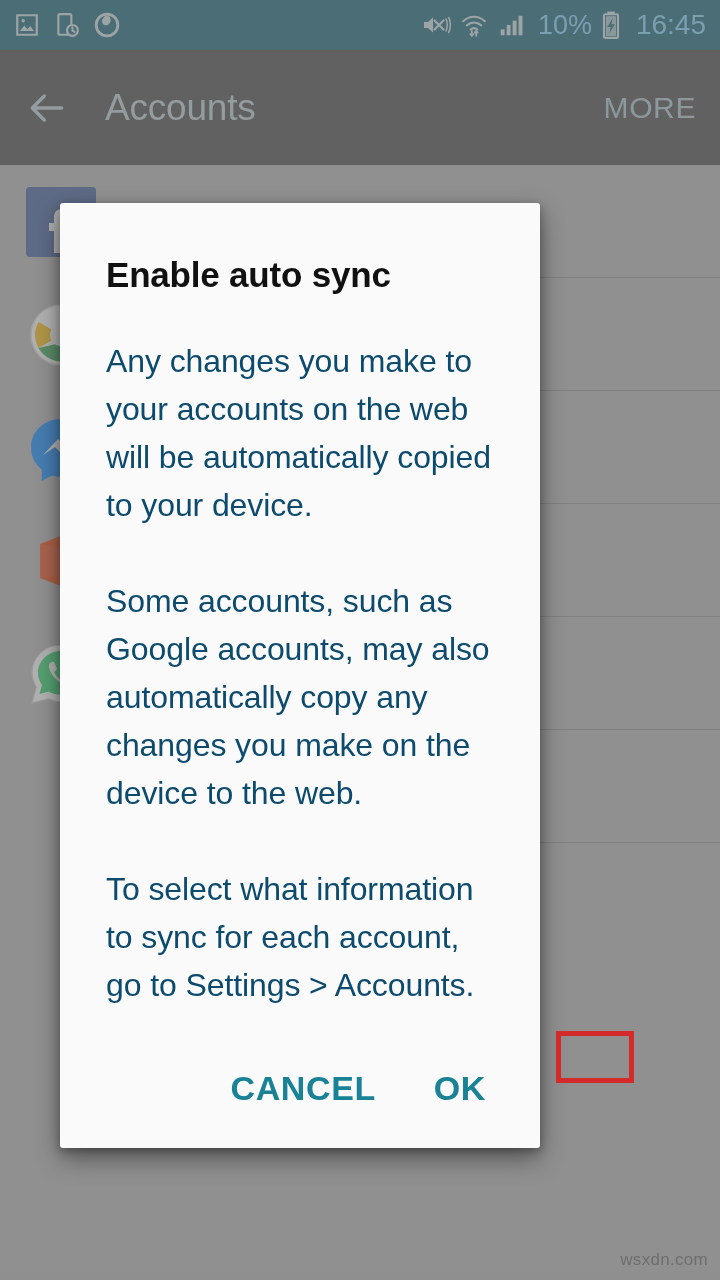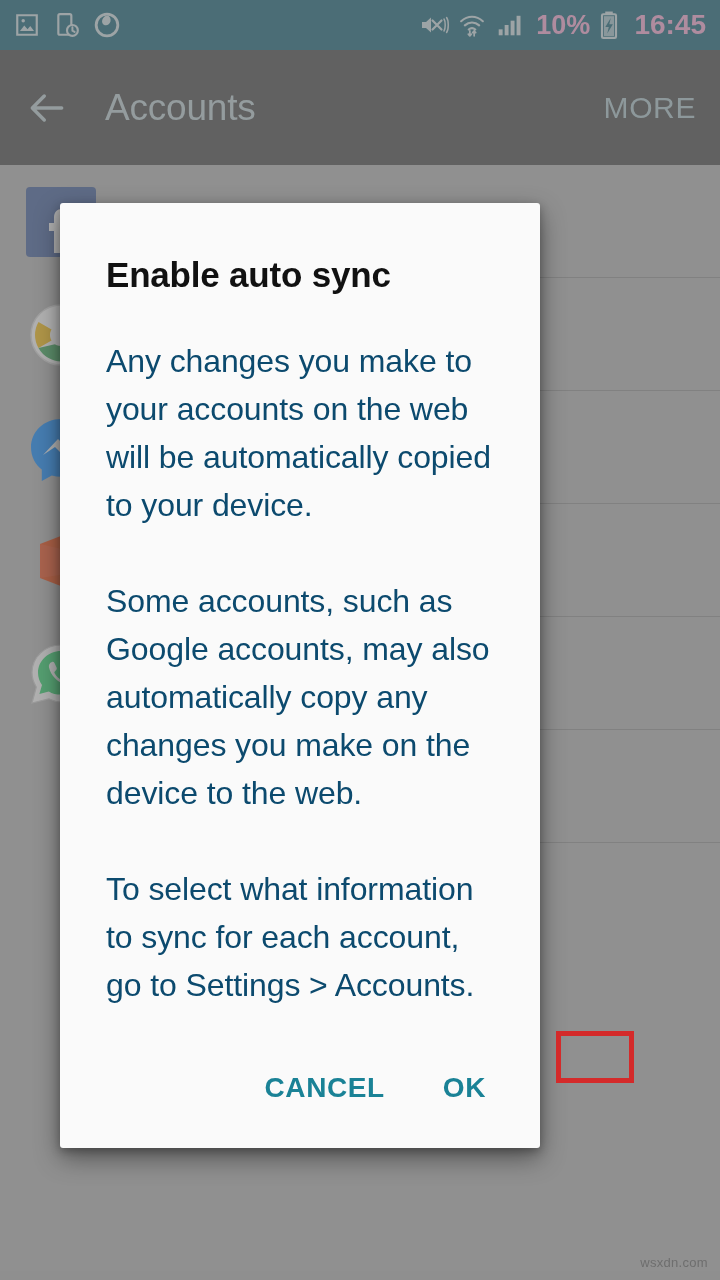--- a/index.html
+++ b/index.html
@@ -39,25 +39,24 @@
     display: flex;
     align-items: center;
   }
   .sb-left { gap: 14px; }
   .sb-right { gap: 9px; }
   .sb-icon {
     display: block;
     fill: #cfe0e4;
   }
   .sb-text {
-    color: #f9a8d4;
+    color: #7dd3fc;
     font-size: 27px;
     letter-spacing: 0px;
     line-height: 1;
-    font-weight: bold;
   }
   .sb-pct { margin-left: 4px; }
   .sb-clock { margin-left: 6px; font-size: 28px; }
 
   #action-bar {
     position: absolute;
     top: 50px; left: 0;
     width: 720px;
     height: 115px;
     background: #404040;
@@ -161,21 +160,21 @@
     display: flex;
     align-items: center;
     justify-content: flex-end;
     gap: 0px;
   }
   .dlg-btn {
     background: none;
     border: none;
     color: #1a8296;
     font-family: "Liberation Sans", sans-serif;
-    font-size: 28px;
+    font-size: 34px;
     font-weight: bold;
     letter-spacing: 0.6px;
     cursor: pointer;
     padding: 0;
   }
   #cancel-button { margin-right: 58px; }
   #ok-button { margin-right: 8px; }
 
   
   #ok-highlight {
@@ -187,21 +186,21 @@
     border: 5px solid #d42a2a;
     box-sizing: border-box;
     pointer-events: none;
   }
 
   
   #watermark {
     position: absolute;
     right: 12px;
     bottom: 10px;
-    font-size: 13px;
+    font-size: 17px;
     color: #6e6e6e;
     letter-spacing: 0.3px;
   }
 </style>
 </head>
 <body>
 
 <div id="bg-screen">
 
   <div id="status-bar">

